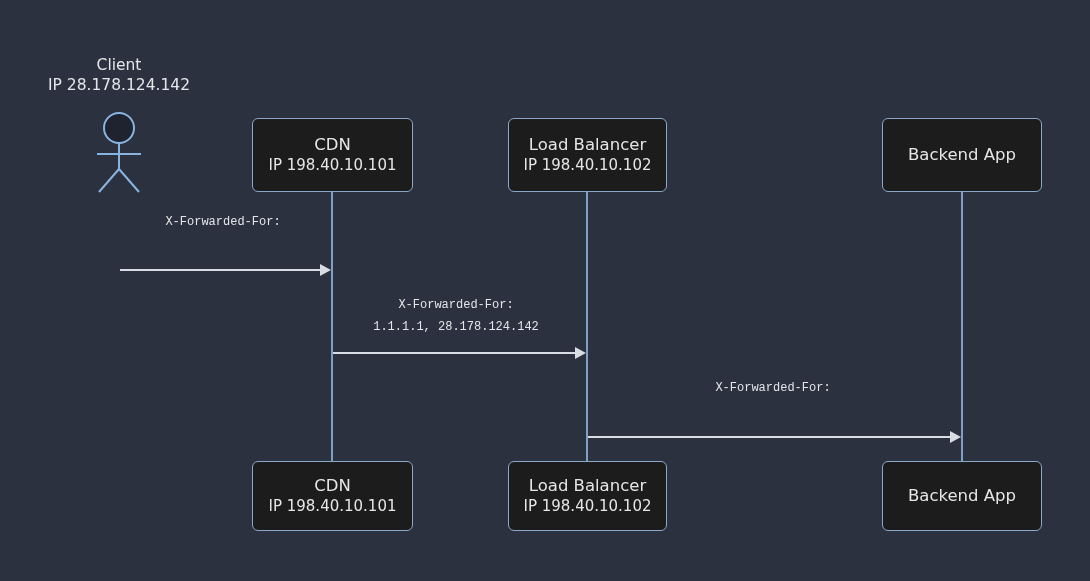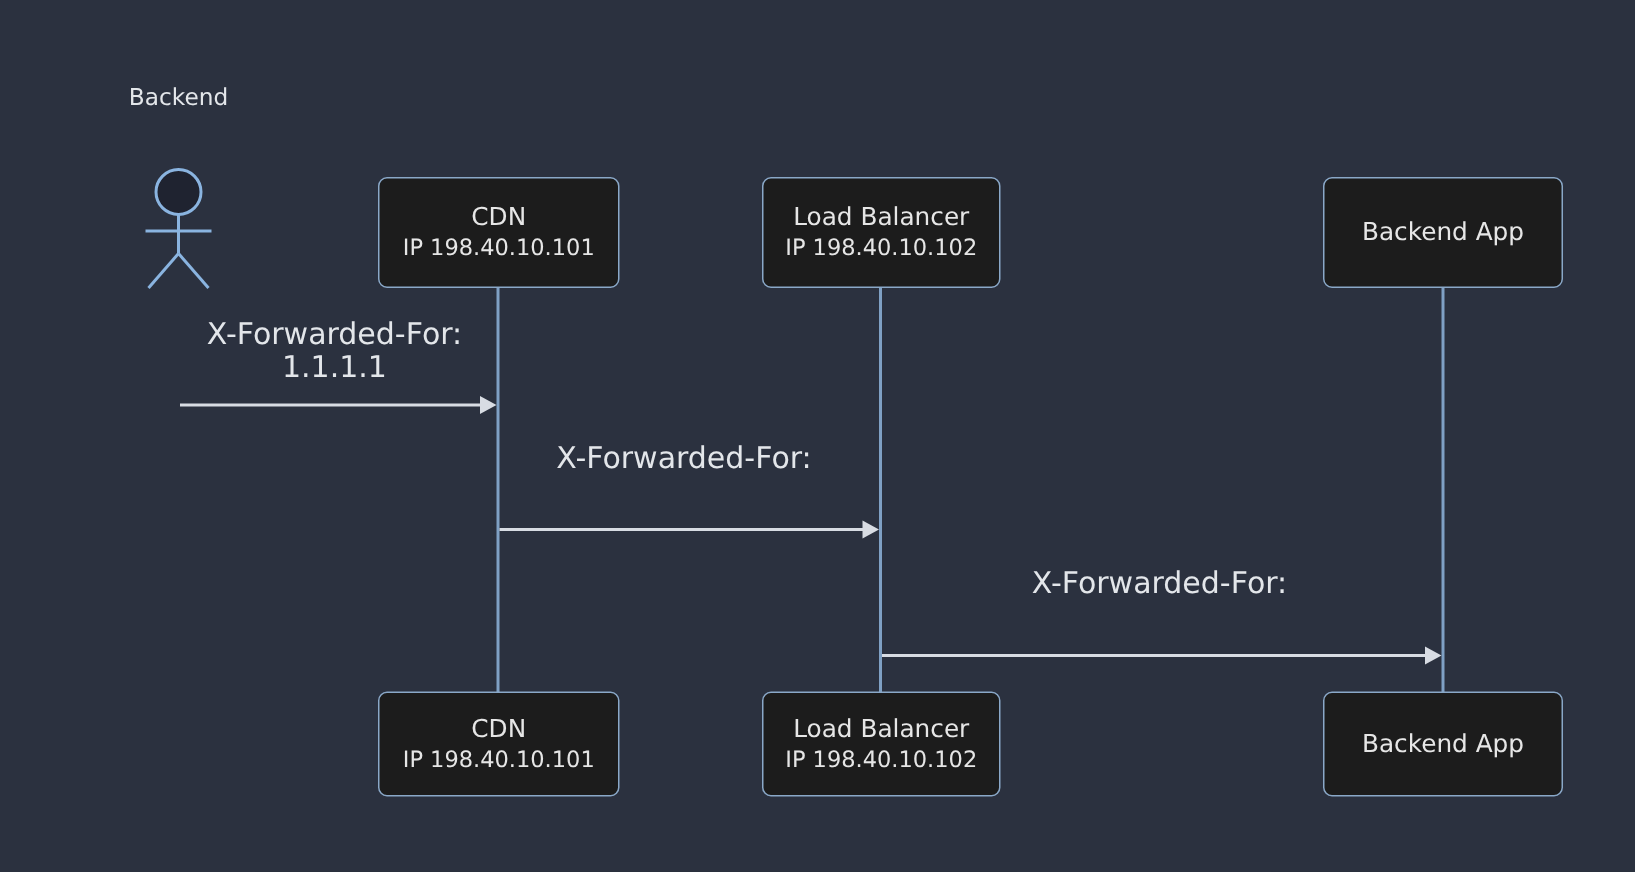--- a/index.html
+++ b/index.html
@@ -55,46 +55,48 @@
     height: 0;
     border-top: 6px solid transparent;
     border-bottom: 6px solid transparent;
     border-left: 11px solid #d8dce3;
     z-index: 2;
   }
   .msg-label {
     position: absolute;
     text-align: center;
     color: #e3e6ea;
-    font-size: 20px;
+    font-size: 12px;
     line-height: 22px;
     white-space: nowrap;
     transform: translateX(-50%);
     z-index: 2;
+    font-family: Liberation Mono, monospace;
   }
 
   
   .client-label {
     position: absolute;
     text-align: center;
     color: #e3e6ea;
     font-size: 15.5px;
     line-height: 20px;
     white-space: nowrap;
     transform: translateX(-50%);
   }
   .stickman { position: absolute; }
 </style>
 </head>
 <body>
 
 <div id="stage">
 
   <div class="client-label" style="left:119px; top:55px;">
-    <div>Backend</div>
+    <div>Client</div>
+    <div>IP 28.178.124.142</div>
   </div>
 
   <svg class="stickman" style="left:89px; top:112px;" width="60" height="82" viewBox="0 0 60 82">
     <circle cx="30" cy="16" r="15" fill="#1f2330" stroke="#8ab4e0" stroke-width="2"></circle>
     <line x1="30" y1="31" x2="30" y2="57" stroke="#8ab4e0" stroke-width="2"></line>
     <line x1="8" y1="42" x2="52" y2="42" stroke="#8ab4e0" stroke-width="2"></line>
     <line x1="30" y1="57" x2="10" y2="80" stroke="#8ab4e0" stroke-width="2"></line>
     <line x1="30" y1="57" x2="50" y2="80" stroke="#8ab4e0" stroke-width="2"></line>
   </svg>
 
@@ -111,27 +113,27 @@
     <div>Load Balancer</div>
     <div class="ln2">IP 198.40.10.102</div>
   </div>
 
   <div class="actor-box" style="left:882px; top:118px; width:160px; height:74px;">
     <div>Backend App</div>
   </div>
 
   <div class="msg-label" style="left:223px; top:211px;">
     <div>X-Forwarded-For:</div>
-    <div>1.1.1.1</div>
   </div>
   <div class="msg-line" style="left:120px; top:269px; width:202px;"></div>
   <div class="msg-head" style="left:320px; top:264px;"></div>
 
   <div class="msg-label" style="left:456px; top:294px;">
     <div>X-Forwarded-For:</div>
+    <div>1.1.1.1, 28.178.124.142</div>
   </div>
   <div class="msg-line" style="left:333px; top:352px; width:244px;"></div>
   <div class="msg-head" style="left:575px; top:347px;"></div>
 
   <div class="msg-label" style="left:773px; top:377px;">
     <div>X-Forwarded-For:</div>
   </div>
   <div class="msg-line" style="left:588px; top:436px; width:364px;"></div>
   <div class="msg-head" style="left:950px; top:431px;"></div>
 

